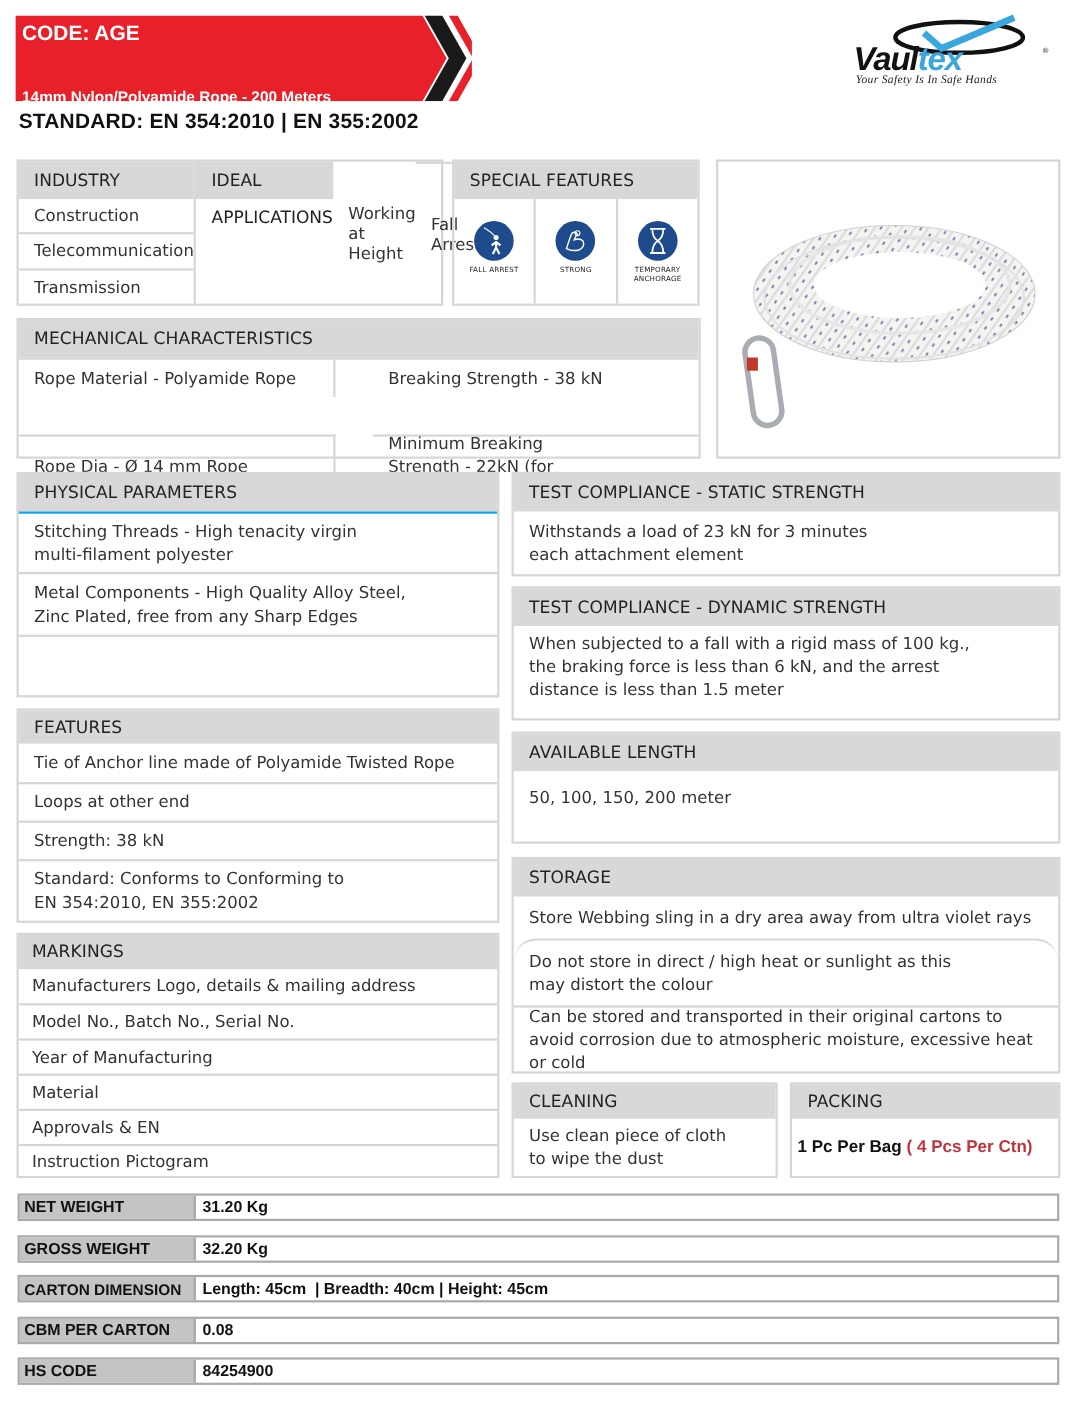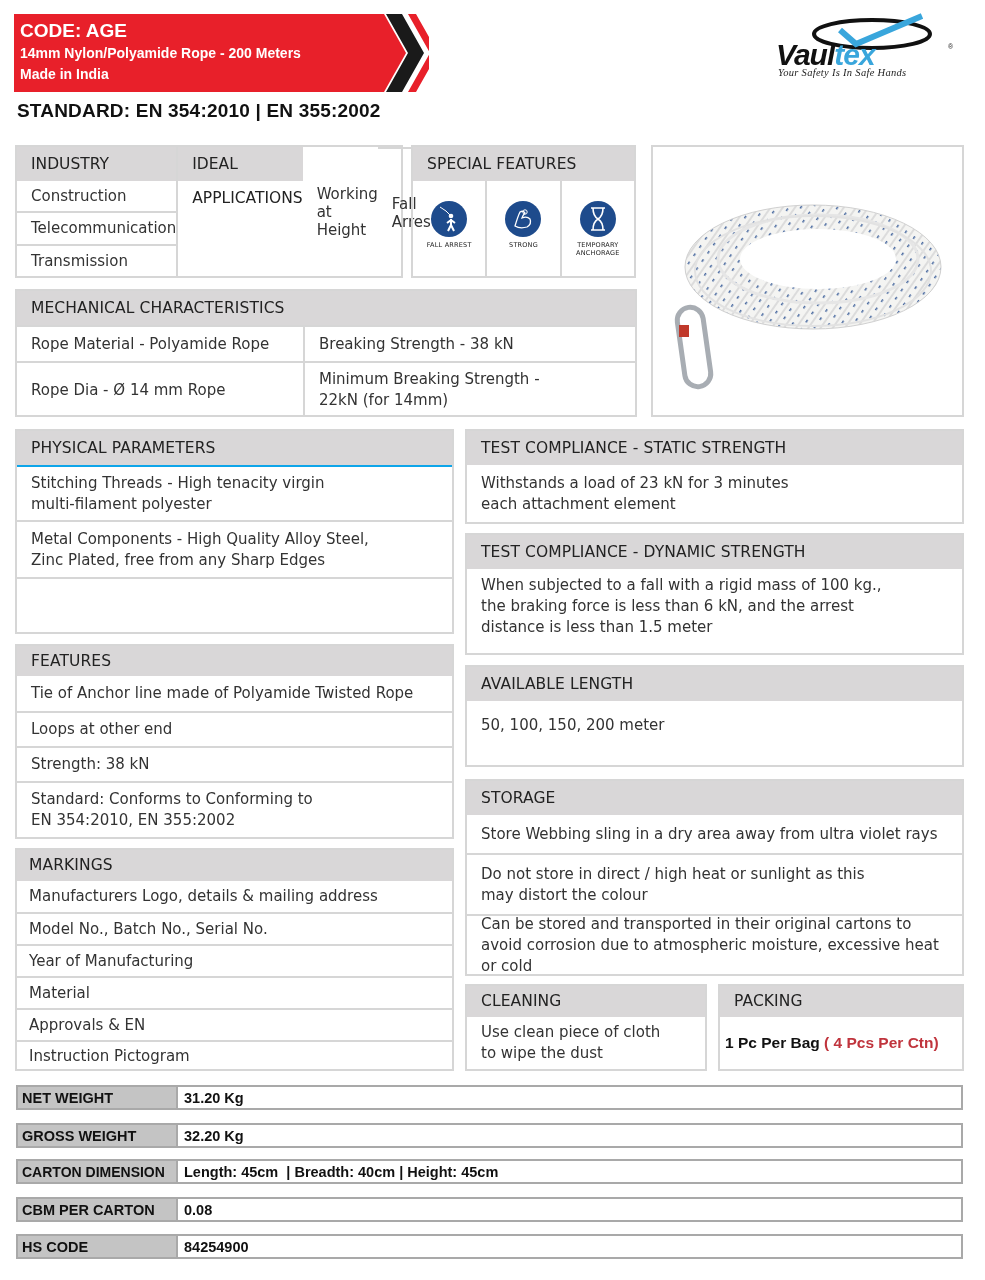--- a/index.html
+++ b/index.html
@@ -4,21 +4,21 @@
 <style>
   * { box-sizing: border-box; margin: 0; padding: 0; }
   html, body { width: 985px; height: 1280px; background: #ffffff; overflow: hidden; }
   body { position: relative; font-family: "Liberation Sans", "DejaVu Sans", sans-serif; color: #333; }
 
   
   .banner { position: absolute; left: 14px; top: 14px; width: 415px; height: 78px; }
   .banner svg { position: absolute; left: 0; top: 0; }
   .banner-text { position: absolute; left: 6px; top: 4px; color: #fff; }
   .banner-code { font-size: 19px; font-weight: bold; line-height: 25px; }
-  .banner-sub { font-size: 14px; font-weight: bold; line-height: 21px; }
+  .banner-sub { font-size: 14px; font-weight: bold; line-height: 21px; margin-top: 35px; }
   .standard { position: absolute; left: 17px; top: 100px; font-size: 19px; font-weight: bold; color: #111; letter-spacing: 0.2px; }
 
   
   .logo { position: absolute; left: 772px; top: 10px; width: 190px; height: 75px; }
   .logo-word { position: absolute; left: 4px; top: 28px; font-size: 30px; font-weight: bold; font-style: italic; letter-spacing: -1px; font-family: "Liberation Sans", sans-serif; }
   .logo-word .dark { color: #111; }
   .logo-word .blue { color: #39a6dc; }
   .logo-reg { position: absolute; left: 176px; top: 33px; font-size: 7px; color: #222; }
   .logo-tag { position: absolute; left: 6px; top: 57px; font-size: 10.5px; font-style: italic; font-family: "Liberation Serif", serif; color: #222; letter-spacing: 0.3px; }
   .logo svg { position: absolute; left: 0; top: 0; }
@@ -44,21 +44,21 @@
   .sf-item { flex: 1; border-right: 2px solid #d6d6d6; display: flex; flex-direction: column; align-items: center; padding-top: 20px; }
   .sf-item:last-child { border-right: none; }
   .sf-icon { width: 36px; height: 36px; border-radius: 50%; background: #1e4b8c; display: flex; align-items: center; justify-content: center; }
   .sf-label { font-family: "DejaVu Sans", sans-serif; font-size: 6.5px; color: #222; text-align: center; margin-top: 4px; line-height: 8px; letter-spacing: 0.2px; }
 
   
   .product { position: absolute; left: 651px; top: 145px; width: 313px; height: 272px; border: 2px solid #d6d6d6; background: #fff; }
 
   
   .mech { position: absolute; left: 15px; top: 289px; width: 622px; height: 128px; border: 2px solid #d6d6d6; }
-  .mech-grid { display: grid; grid-template-columns: 288px 1fr; }
+  .mech-grid { display: grid; grid-template-columns: 288px 1fr; gap: 34px; }
   .mech-grid > div { border-top: 2px solid #d6d6d6; padding-left: 14px; display: flex; align-items: center; font-family: "DejaVu Sans", sans-serif; font-size: 15px; color: #333; line-height: 21px; }
   .mech-grid > div:nth-child(odd) { border-right: 2px solid #d6d6d6; }
   .mech-grid > div:nth-child(1), .mech-grid > div:nth-child(2) { border-top: none; height: 34px; }
   .mech-grid > div:nth-child(3), .mech-grid > div:nth-child(4) { height: 56px; }
 
   
   .spec-row { position: absolute; left: 16px; width: 947px; height: 25px; border: 2px solid #a9a9a9; display: flex; background: #fff; }
   .spec-label { width: 160px; background: #c4c4c4; border-right: 2px solid #a9a9a9; font-weight: bold; font-size: 14.5px; color: #111; padding-left: 4px; display: flex; align-items: center; }
   .spec-value { flex: 1; font-weight: bold; font-size: 14.5px; color: #111; padding-left: 6px; display: flex; align-items: center; }
   .packing-red { color: #c0343d; }
@@ -213,21 +213,21 @@
   <div class="row" style="height:32px; padding-left:12px;">Model No., Batch No., Serial No.</div>
   <div class="row" style="height:32px; padding-left:12px;">Year of Manufacturing</div>
   <div class="row" style="height:32px; padding-left:12px;">Material</div>
   <div class="row" style="height:32px; padding-left:12px;">Approvals &amp; EN</div>
   <div class="row" style="height:31px; padding-left:12px;">Instruction Pictogram</div>
 </div>
 
 <div class="panel" style="left:465px; top:779px; width:499px; height:197px;">
   <div class="panel-head">STORAGE</div>
   <div class="row" style="height:38px; border-top:none;">Store Webbing sling in a dry area away from ultra violet rays</div>
-  <div class="row" style="height:61px; padding-right:80px;">
+  <div class="row" style="height:61px; padding-right:80px;border-radius:21px;">
       <span>Do not store in direct / high heat or sunlight as this may distort the colour</span>
     </div>
   <div class="row" style="height:60px; padding-right:10px;">
       <span>Can be stored and transported in their original cartons to avoid corrosion due to atmospheric moisture, excessive heat or cold</span>
     </div>
 </div>
 
 <div class="panel" style="left:465px; top:984px; width:242px; height:87px;">
   <div class="panel-head" style="height:31px; line-height:31px;">CLEANING</div>
   <div class="row" style="height:52px; border-top:none; padding-right:30px;">

